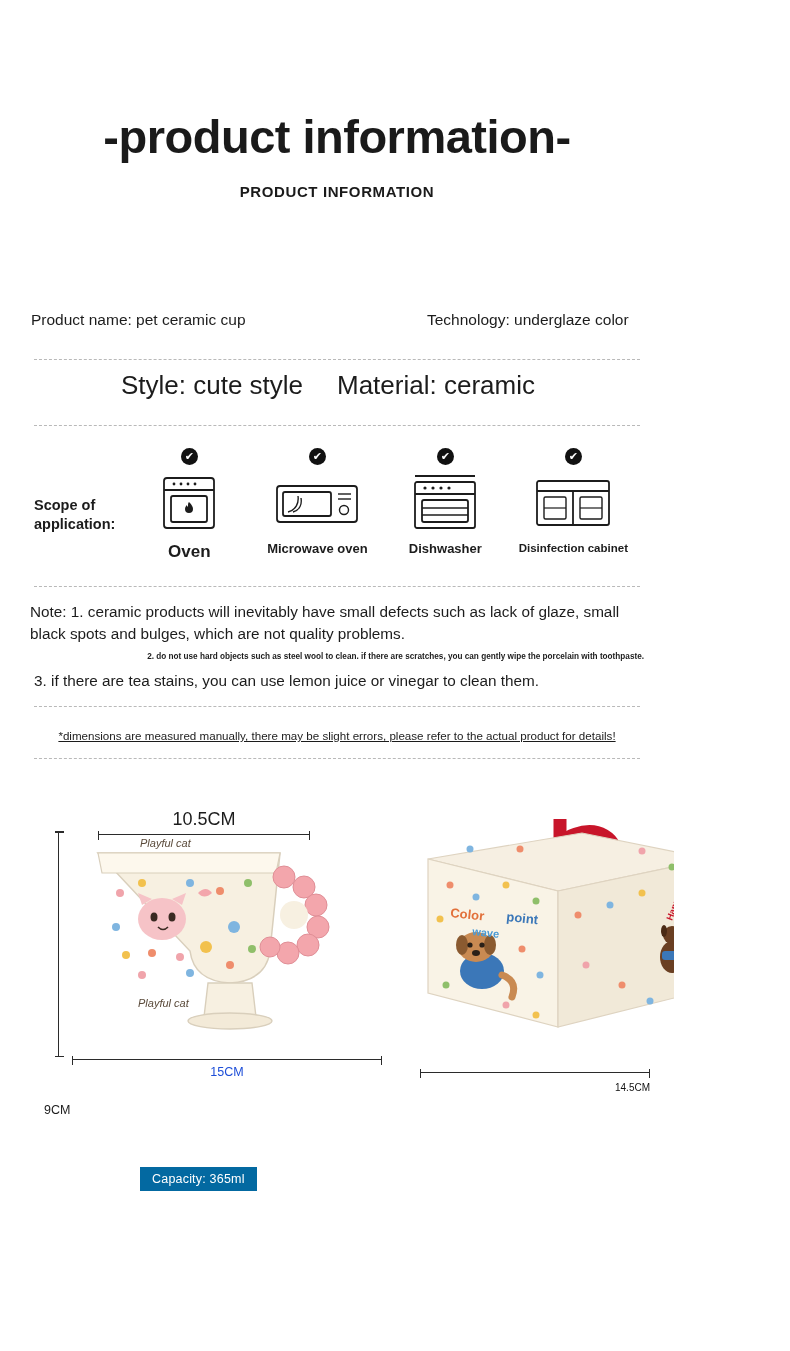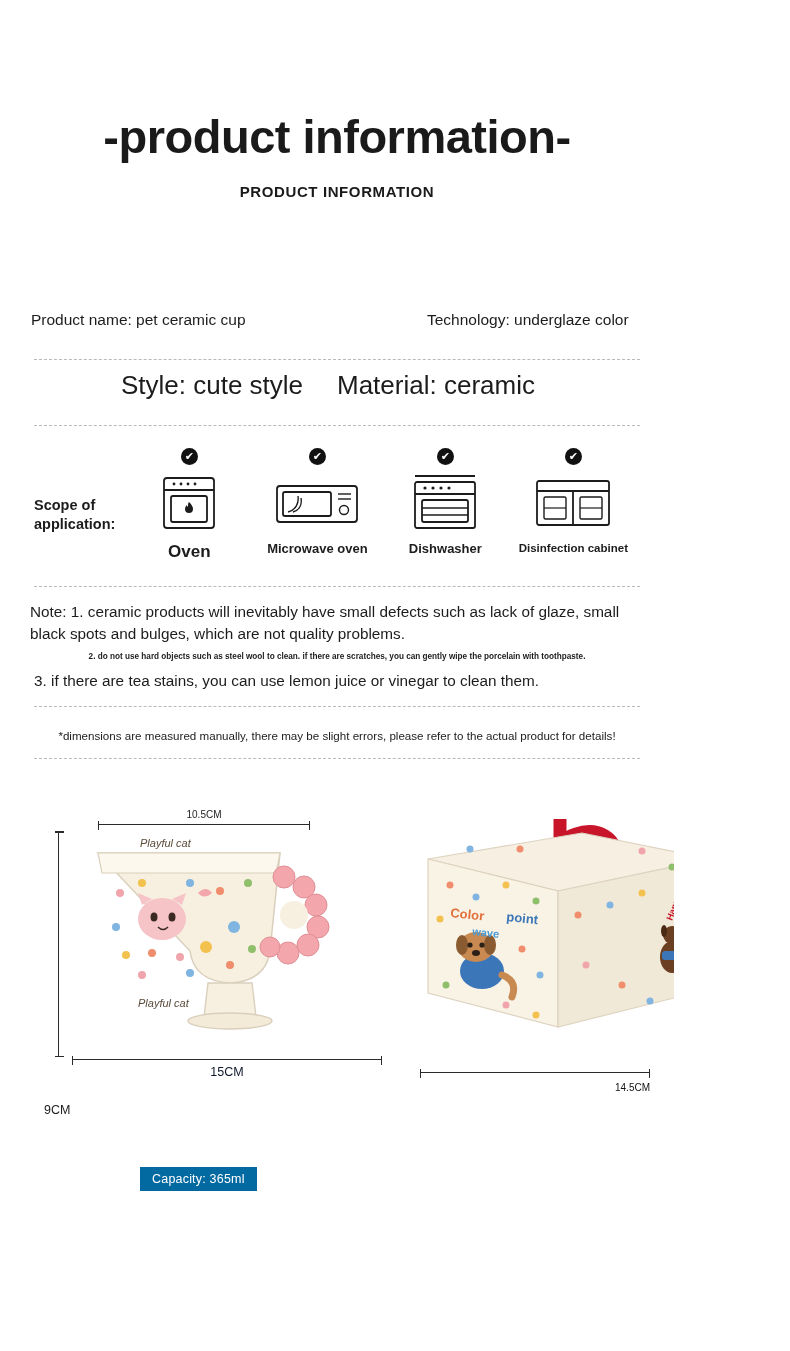--- a/index.html
+++ b/index.html
@@ -120,49 +120,50 @@
   .notes { padding: 14px 30px 0 30px; }
   .note1 {
     font-size: 15.3px;
     line-height: 1.45;
     color: #1c1c1c;
     text-align: left;
   }
   .note2 {
     margin-top: 7px;
     font-size: 8.2px;
-    text-align: center;
+    text-align: right;
     color: #1c1c1c;
     font-weight: bold;
   }
   .note3 {
     margin-top: 11px;
     font-size: 15.3px;
     color: #1c1c1c;
     padding-left: 4px;
   }
   .note4 {
     margin-top: 22px;
     font-size: 11.6px;
     text-align: center;
     color: #1c1c1c;
+    text-decoration: underline;
   }
 
   
   .gallery {
     position: relative;
     margin-top: 30px;
     height: 420px;
   }
 
   
   .cup-block { position: absolute; left: 58px; top: 20px; width: 330px; height: 300px; }
   .dim-top {
     position: absolute; left: 40px; top: 0; width: 212px;
-    font-size: 10px; text-align: center; color: #1c1c1c;
+    font-size: 18px; text-align: center; color: #1c1c1c;
   }
   .dim-top .bar {
     position: relative; margin-top: 4px; height: 8px;
     border-top: 1.4px solid #2b2b2b;
   }
   .dim-top .bar:before, .dim-top .bar:after {
     content:""; position: absolute; top: -4px; width: 1.4px; height: 9px; background: #2b2b2b;
   }
   .dim-top .bar:before { left: 0; }
   .dim-top .bar:after { right: 0; }
@@ -183,21 +184,21 @@
     position: absolute; left: 14px; top: 250px; width: 310px;
     border-top: 1.4px solid #2b2b2b;
   }
   .dim-bottom:before, .dim-bottom:after {
     content:""; position:absolute; top:-4px; width:1.4px; height:9px; background:#2b2b2b;
   }
   .dim-bottom:before { left: 0; }
   .dim-bottom:after { right: 0; }
   .dim-bottom-label {
     position: absolute; left: 14px; top: 256px; width: 310px;
-    text-align: center; font-size: 12.5px; color: #0f172a;
+    text-align: center; font-size: 12.5px; color: #1d4ed8;
   }
 
   
   .box-block { position: absolute; left: 410px; top: 0; width: 350px; height: 330px; }
   .dim-right {
     position: absolute; right: 40px; top: 20px; width: 14px; height: 212px;
     border-right: 1.4px solid #2b2b2b;
   }
   .dim-right:before, .dim-right:after {
     content:""; position:absolute; right:-4px; width:9px; height:1.4px; background:#2b2b2b;

